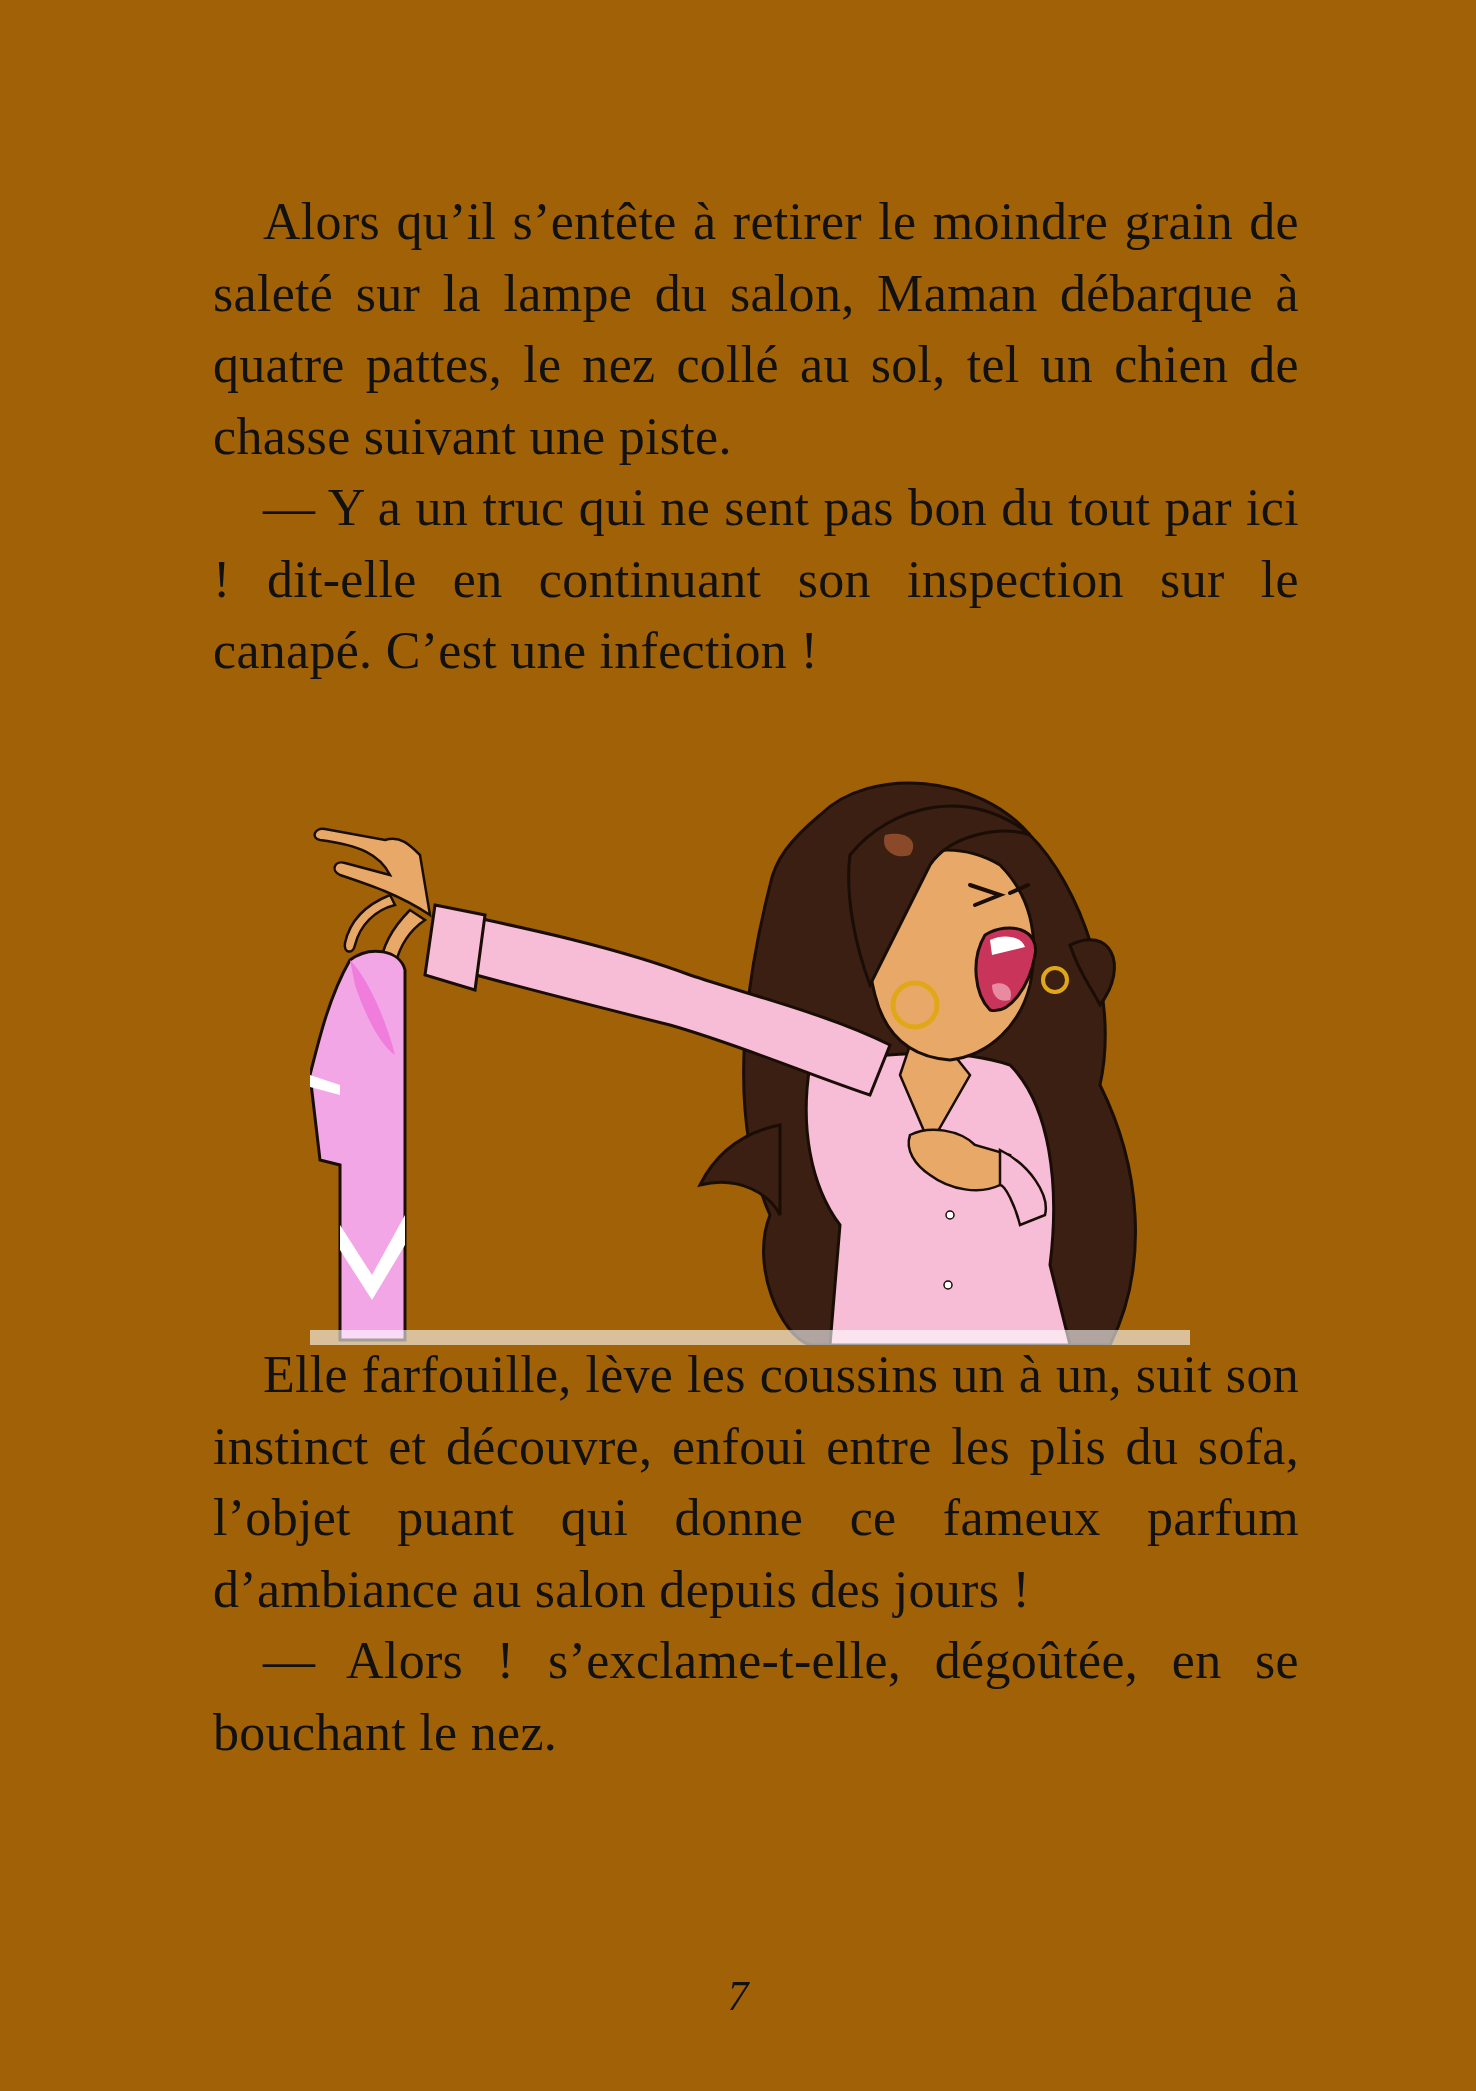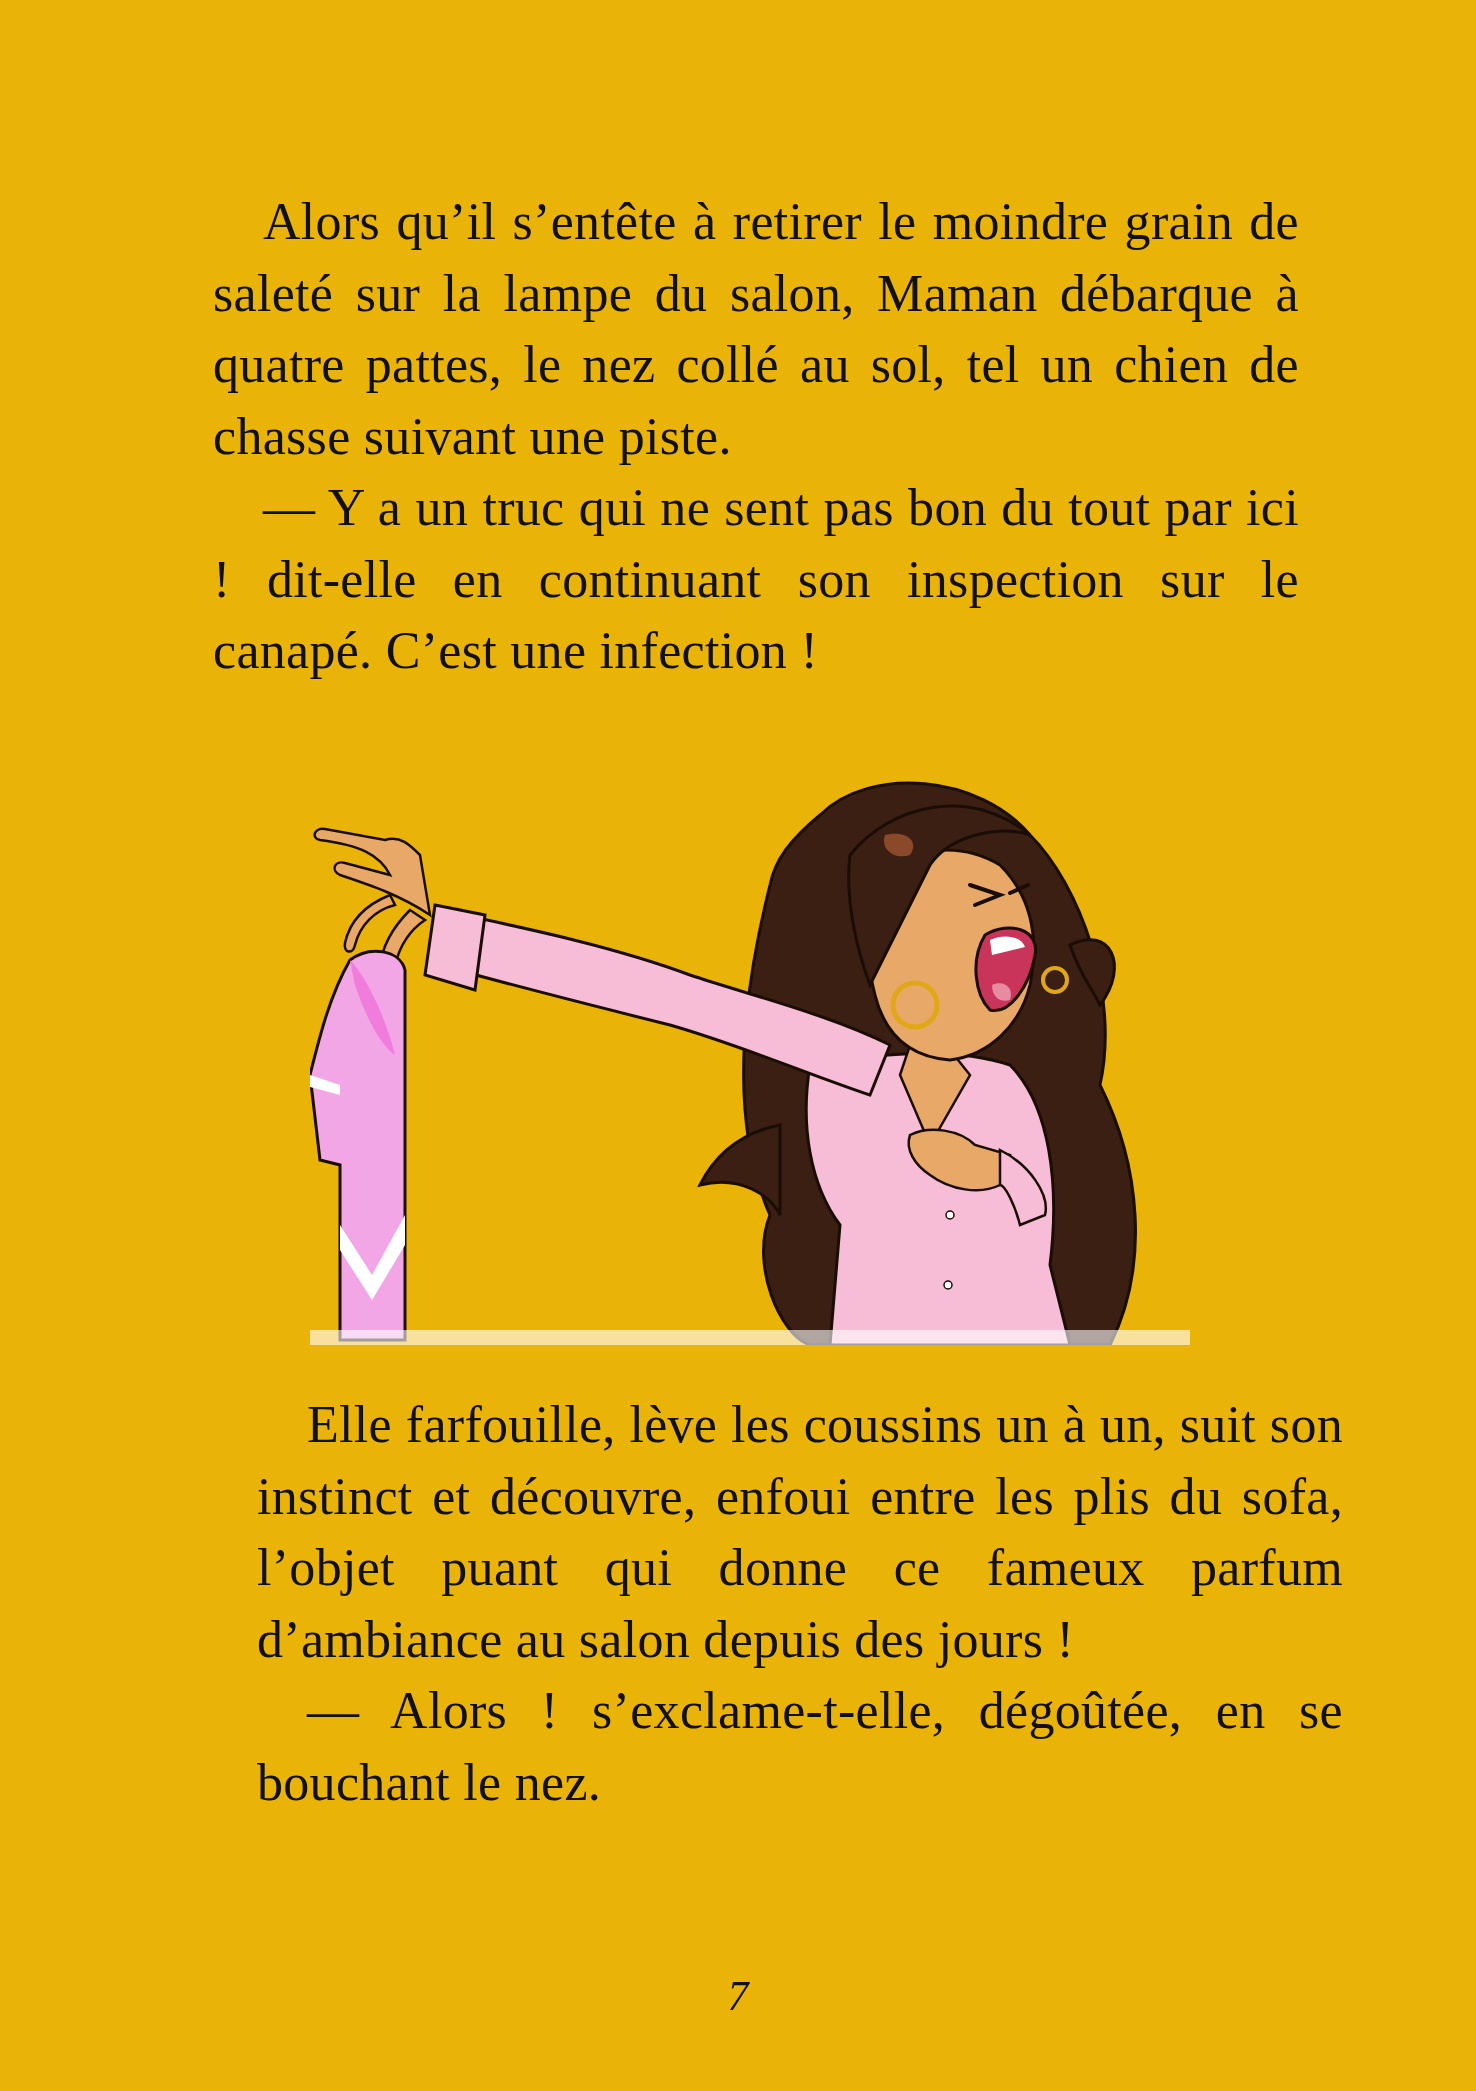--- a/index.html
+++ b/index.html
@@ -1,32 +1,32 @@
 <!DOCTYPE html>
 <html><head>
   <meta charset="utf-8">
   <style>
     html, body { margin: 0; padding: 0; background: #ffffff; }
     body { width: 1476px; height: 2091px; position: relative; overflow: hidden; }
-    .page { position: absolute; left: 0; top: 0; width: 1476px; height: 2091px; background: #eab308; }
+    .page { position: absolute; left: 0; top: 0; width: 1476px; height: 2091px; background: #a16207; }
     .text-block {
       position: absolute;
       left: 213px;
       width: 1086px;
       font-family: "Liberation Serif", "DejaVu Serif", serif;
       font-size: 52px;
       line-height: 71.5px;
       color: #111;
       text-align: justify;
       letter-spacing: 0.3px;
     }
     .text-block p { margin: 0; text-indent: 50px; }
     .text-block p.last-line-left { text-align-last: left; }
     #block-top { top: 186px; }
-    #block-bottom { top: 1389px; margin-left: 44px; }
+    #block-bottom { top: 1339px; }
     .illustration {
       position: absolute;
       left: 310px;
       top: 745px;
       width: 880px;
       height: 600px;
     }
     .page-number {
       position: absolute;
       left: 0; width: 1476px;

